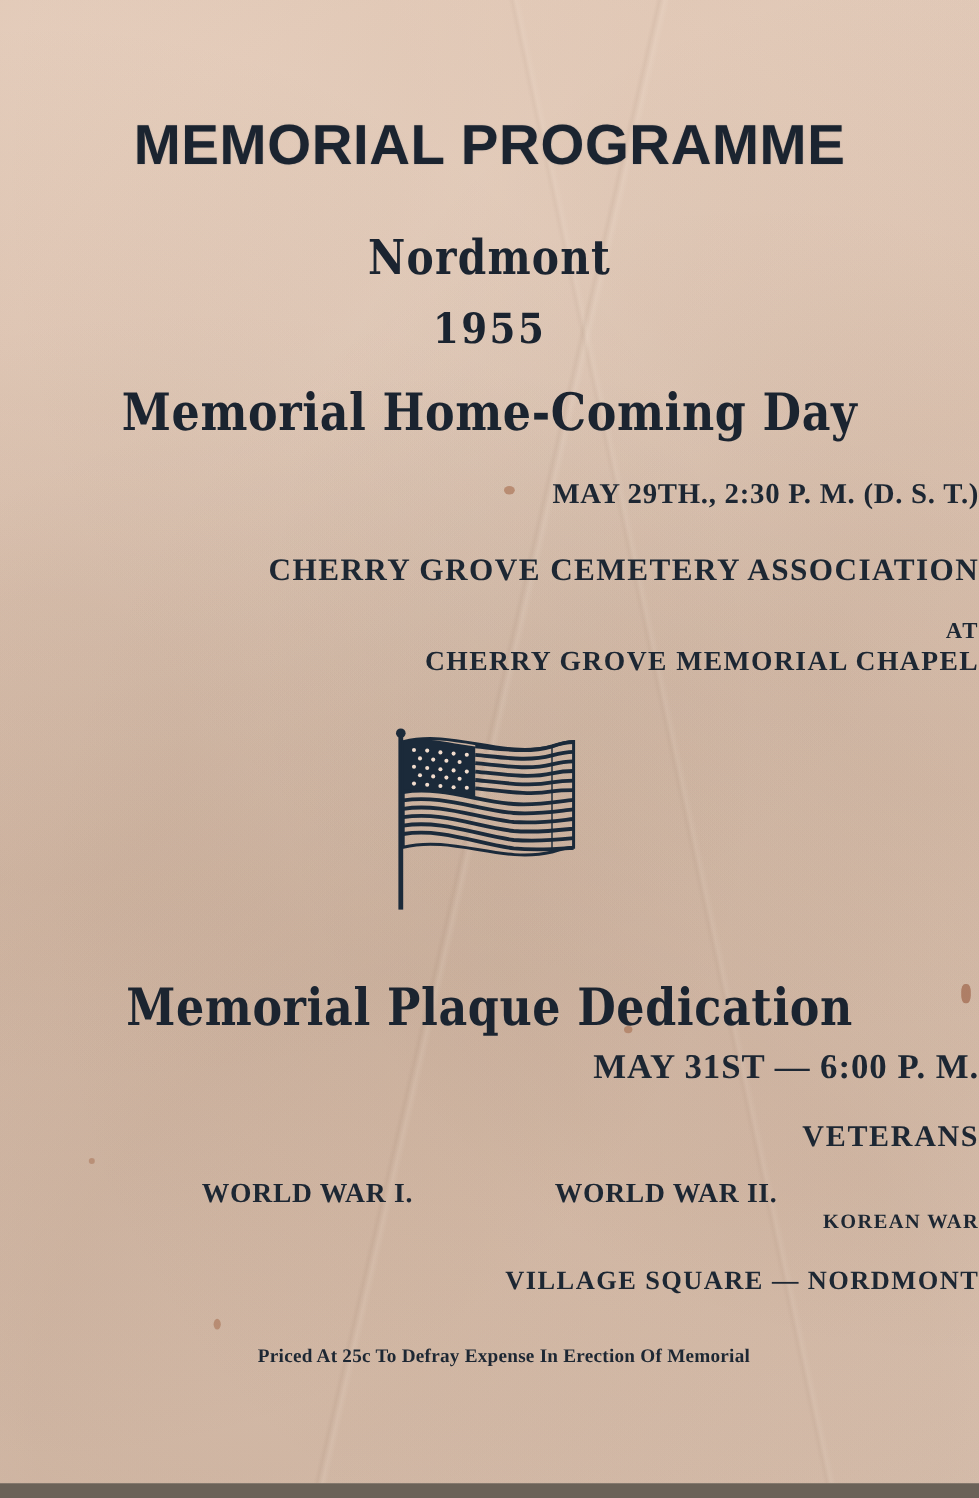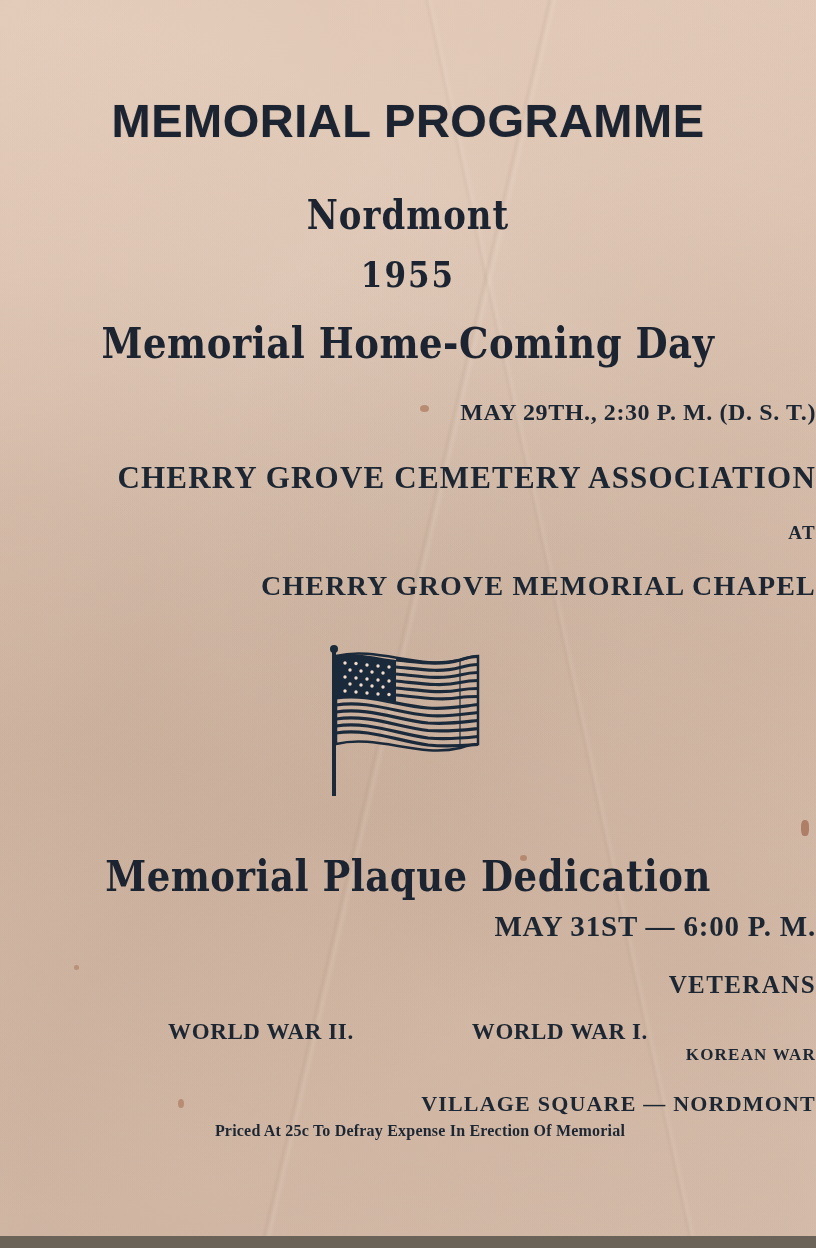--- a/index.html
+++ b/index.html
@@ -98,32 +98,31 @@
     font-weight: bold;
     color: #1d2733;
     letter-spacing: 0.6px;
     text-align: right;
   }
   .date-line {
     font-size: 24px;
     margin-top: 34px;
   }
   .assoc {
-    font-size: 31px;
+    font-size: 26px;
     margin-top: 34px;
     letter-spacing: 1.2px;
   }
   .at {
     font-size: 19px;
     margin-top: 26px;
     letter-spacing: 1.4px;
   }
   .chapel {
-    font-size: 28px;
-    margin-top: 26px;
+    font-size: 23px;
     letter-spacing: 1.2px;
     font-family: Liberation Serif, serif;
   }
 
   
   .flag-wrap {
     margin-top: 42px;
     display: flex;
     justify-content: center;
   }
@@ -270,22 +269,22 @@
       </span>
     </div>
 
     <div class="blackletter dedication">Memorial Plaque Dedication</div>
 
     <div class="line-caps ded-date">MAY 31ST — 6:00 P. M.</div>
 
     <div class="line-caps veterans">VETERANS</div>
 
     <div class="wars">
+      <span class="line-caps">WORLD WAR I.</span>
       <span class="line-caps">WORLD WAR II.</span>
-      <span class="line-caps">WORLD WAR I.</span>
     </div>
 
     <div class="line-caps korean">KOREAN WAR</div>
 
     <div class="line-caps village">VILLAGE SQUARE — NORDMONT</div>
 
   </div>
 
   <div class="footnote">Priced At 25c To Defray Expense In Erection Of Memorial</div>
 

